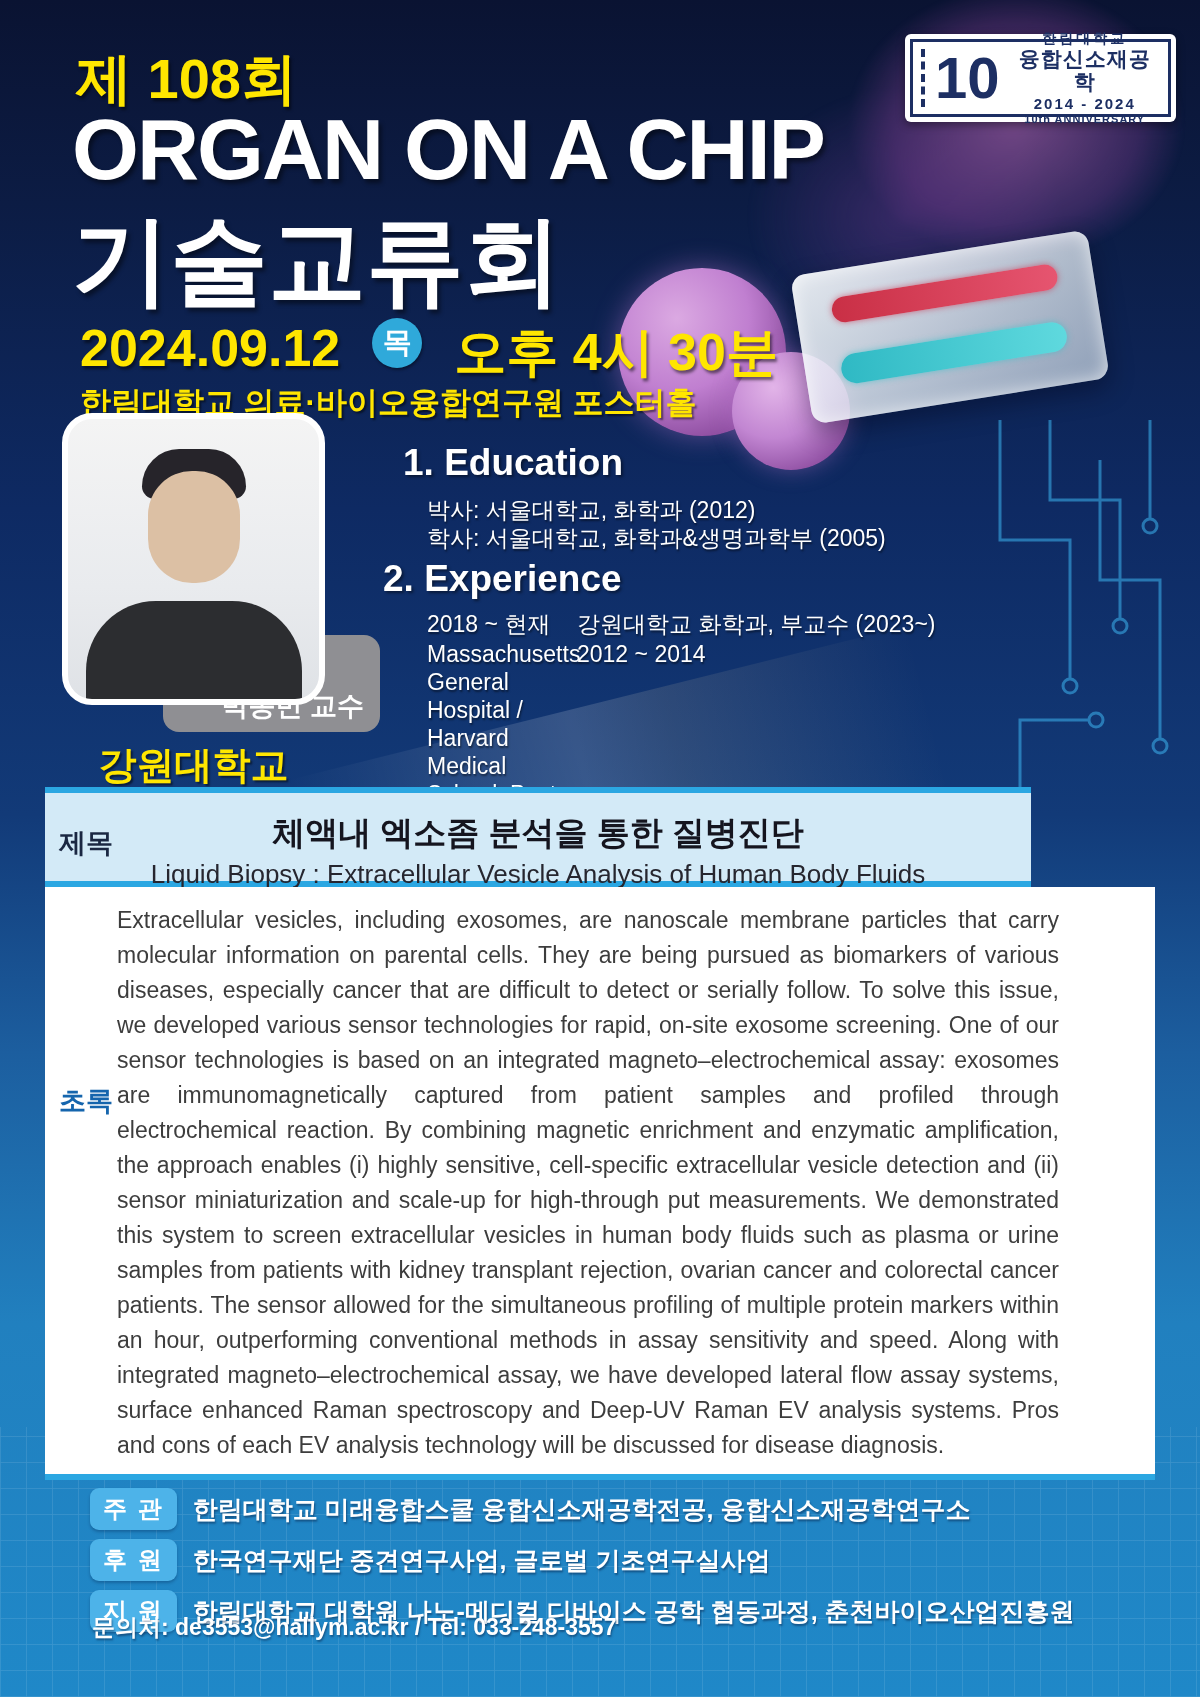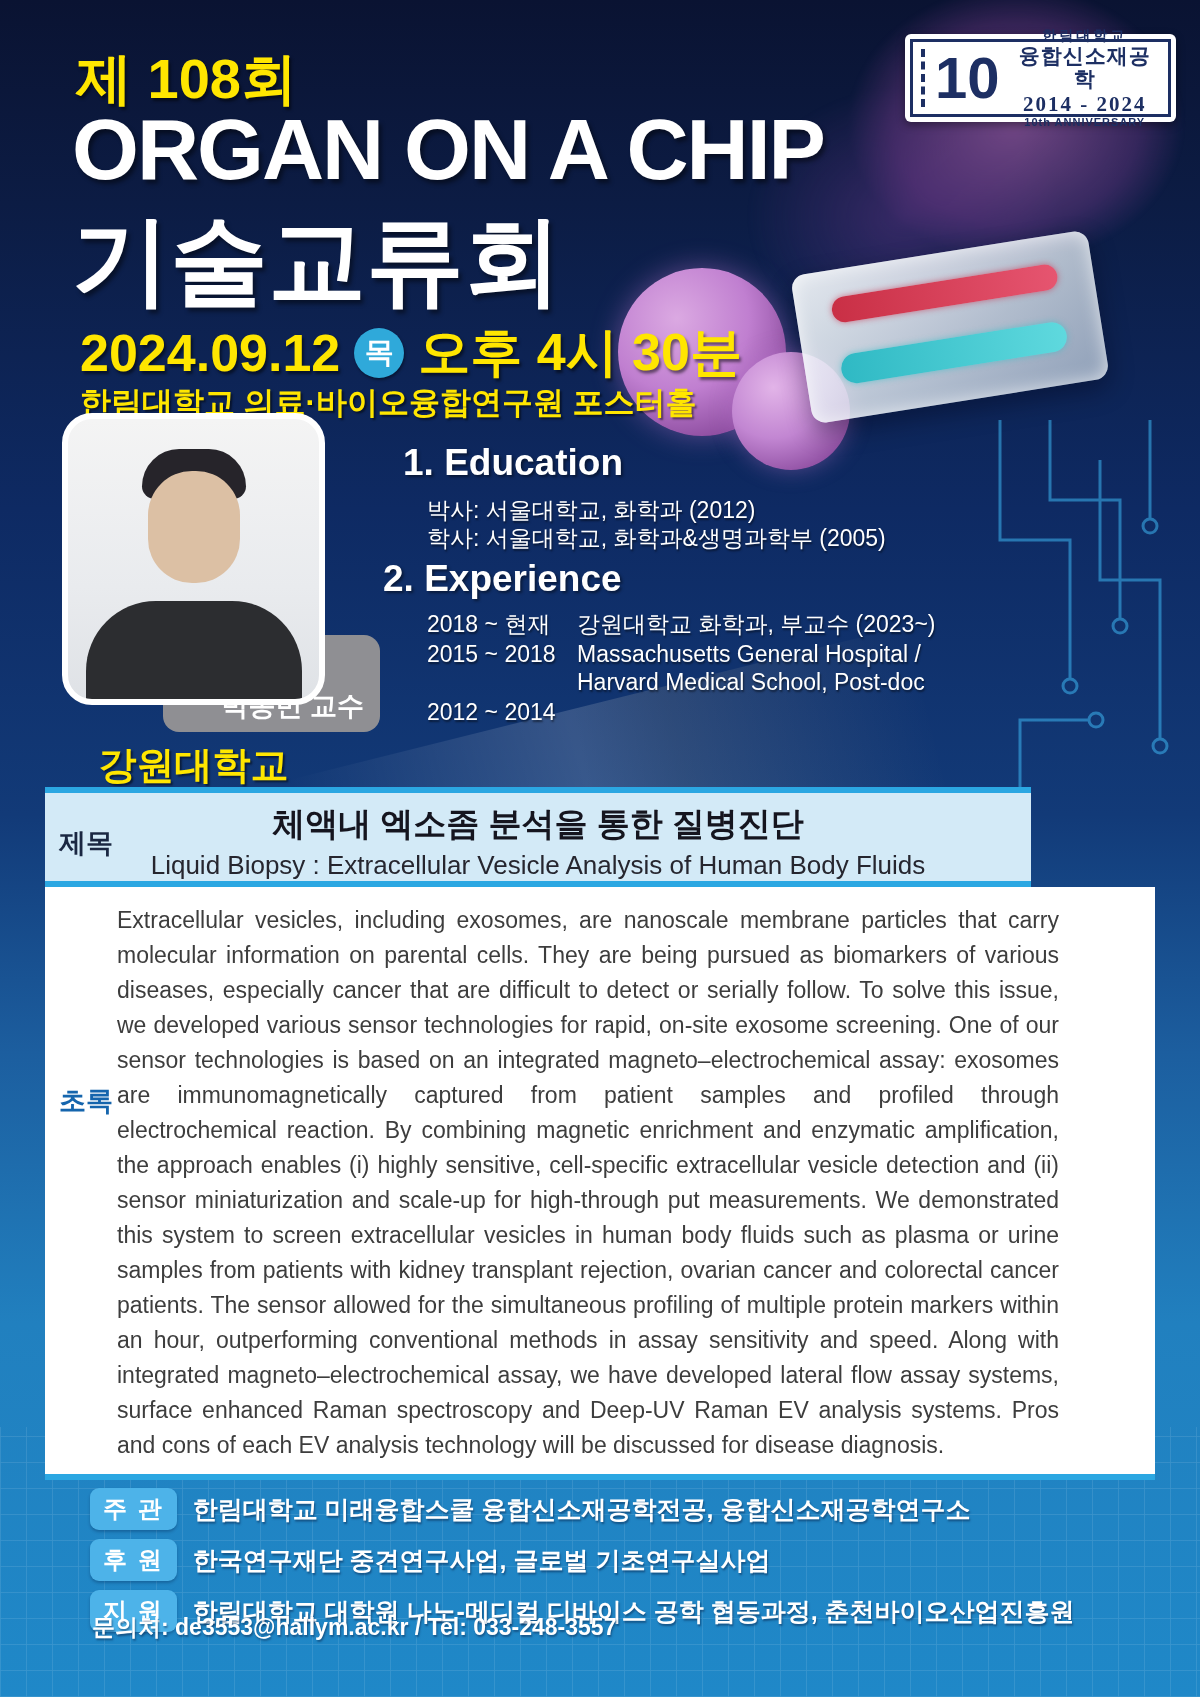--- a/index.html
+++ b/index.html
@@ -38,38 +38,38 @@
     background:
       repeating-linear-gradient(90deg, rgba(255,255,255,.8) 0 1px, transparent 1px 26px),
       repeating-linear-gradient(0deg, rgba(255,255,255,.8) 0 1px, transparent 1px 26px);}
   
   .session{position:absolute;left:76px;top:42px;font-size:56px;font-weight:800;color:#ffe600;
     text-shadow:2px 3px 3px rgba(0,0,0,.5);}
   .title-main{position:absolute;left:72px;top:100px;font-size:86px;font-weight:800;color:#fff;
     letter-spacing:-2px;white-space:nowrap;text-shadow:3px 4px 4px rgba(0,0,0,.45);}
   .title-sub{position:absolute;left:72px;top:196px;font-size:98px;font-weight:800;color:#fff;
     text-shadow:3px 4px 4px rgba(0,0,0,.45);}
-  .dateline{position:absolute;left:80px;top:318px;display:flex;align-items:center;gap:14px;}
+  .dateline{position:absolute;left:80px;top:318px;display:flex;align-items:flex-start;gap:32px;}
   .date-text,.time-text{font-size:52px;font-weight:800;color:#ffe600;text-shadow:2px 3px 3px rgba(0,0,0,.5);}
   .day-circle{width:50px;height:50px;border-radius:50%;background:#2fa9da;color:#fff;
     font-size:29px;font-weight:800;display:flex;align-items:center;justify-content:center;
     box-shadow:1px 2px 3px rgba(0,0,0,.4);}
   .venue{position:absolute;left:80px;top:382px;font-size:31px;font-weight:800;color:#ffe600;
     text-shadow:2px 2px 2px rgba(0,0,0,.5);}
   
   .anniv{position:absolute;left:905px;top:34px;width:271px;height:88px;background:#fff;
     border-radius:6px;box-shadow:0 3px 8px rgba(0,0,0,.4);padding:5px;box-sizing:border-box;}
   .anniv-inner{width:100%;height:100%;border:3px solid #1d2f63;box-sizing:border-box;
     display:flex;align-items:center;gap:10px;padding:2px 8px;}
   .anniv-number{font-size:58px;font-weight:900;color:#1d2f63;line-height:1;
     border-left:4px dashed #1d2f63;padding-left:10px;}
   .anniv-right{flex:1;text-align:center;color:#1d2f63;line-height:1.1;}
   .anniv-org1{font-size:14px;font-weight:700;letter-spacing:3px;}
   .anniv-org2{font-size:21px;font-weight:800;letter-spacing:1px;}
-  .anniv-years{font-size:21px;font-weight:800;margin-top:3px;letter-spacing:2px;font-family:Liberation Serif, serif;}
+  .anniv-years{font-size:15px;font-weight:800;margin-top:3px;letter-spacing:2px;}
   .anniv-caption{font-size:11px;font-weight:800;letter-spacing:1px;}
   
   .caption-badge{position:absolute;left:163px;top:635px;width:217px;height:97px;background:#8f8f93;
     border-radius:16px;z-index:1;display:flex;align-items:flex-end;justify-content:flex-end;
     padding:0 16px 8px 0;box-sizing:border-box;color:#fff;font-size:27px;font-weight:700;}
   .photo{position:absolute;left:62px;top:413px;width:251px;height:280px;border:6px solid #fff;
     border-radius:30px;z-index:2;overflow:hidden;
     background:linear-gradient(180deg,#f4f4f4 0%,#e9ebee 60%,#dfe2e6 100%);}
   .ph-hair{position:absolute;left:50%;top:30px;transform:translateX(-50%);width:104px;height:50px;
     background:#26242a;border-radius:52px 52px 18px 18px;}
@@ -85,21 +85,21 @@
   .edu-heading{left:383px;top:442px;margin-left:20px;}
   .edu-items{position:absolute;left:427px;top:496px;font-size:23px;line-height:28px;color:#fff;
     text-shadow:1px 2px 2px rgba(0,0,0,.5);}
   .exp-heading{left:383px;top:558px;}
   .exp-rows{position:absolute;left:427px;top:610px;display:grid;grid-template-columns:150px 430px;
     row-gap:2px;font-size:23px;line-height:28px;color:#fff;text-shadow:1px 2px 2px rgba(0,0,0,.5);}
   
   .talk-band{position:absolute;left:45px;top:787px;width:986px;height:88px;background:#d3eaf7;
     border-top:6px solid #2ba7e2;border-bottom:6px solid #2ba7e2;box-sizing:content-box;}
   .talk-label{position:absolute;left:14px;top:32px;font-size:27px;font-weight:800;color:#1a2742;}
-  .talk-center{position:absolute;left:0;right:0;top:9px;text-align:center;}
+  .talk-center{position:absolute;left:0;right:0;top:18px;text-align:center;}
   .talk-title-ko{font-size:33px;font-weight:800;color:#15151f;}
   .talk-title-en{font-size:26px;color:#26262f;margin-top:3px;}
   
   .abstract-panel{position:absolute;left:45px;top:887px;width:1110px;height:587px;background:#fff;
     border-bottom:6px solid #2ba7e2;box-sizing:content-box;}
   .abstract-label{position:absolute;left:14px;top:196px;font-size:27px;font-weight:800;color:#1565ad;}
   .abstract-text{margin:16px 96px 0 72px;font-size:23px;line-height:35px;text-align:justify;
     color:#3d3d3d;}
   
   .footer-rows{position:absolute;left:90px;top:1488px;display:flex;flex-direction:column;gap:9px;}
@@ -173,21 +173,20 @@
   <div class="cv-heading edu-heading">1. Education</div>
   <div class="edu-items">
     <div>박사: 서울대학교, 화학과 (2012)</div>
     <div>학사: 서울대학교, 화학과&amp;생명과학부 (2005)</div>
   </div>
 
   <div class="cv-heading exp-heading">2. Experience</div>
   <div class="exp-rows">
     <span>2018 ~ 현재</span>
     <span>강원대학교 화학과, 부교수 (2023~)</span>
-    <span>2015 ~ 2018</span>
     <span>Massachusetts General Hospital / Harvard Medical School, Post-doc</span>
     <span>2012 ~ 2014</span>
   </div>
 
   <div class="talk-band">
     <div class="talk-label">제목</div>
     <div class="talk-center">
       <div class="talk-title-ko">체액내 엑소좀 분석을 통한 질병진단</div>
       <div class="talk-title-en">Liquid Biopsy : Extracellular Vesicle Analysis of Human Body Fluids</div>
     </div>

